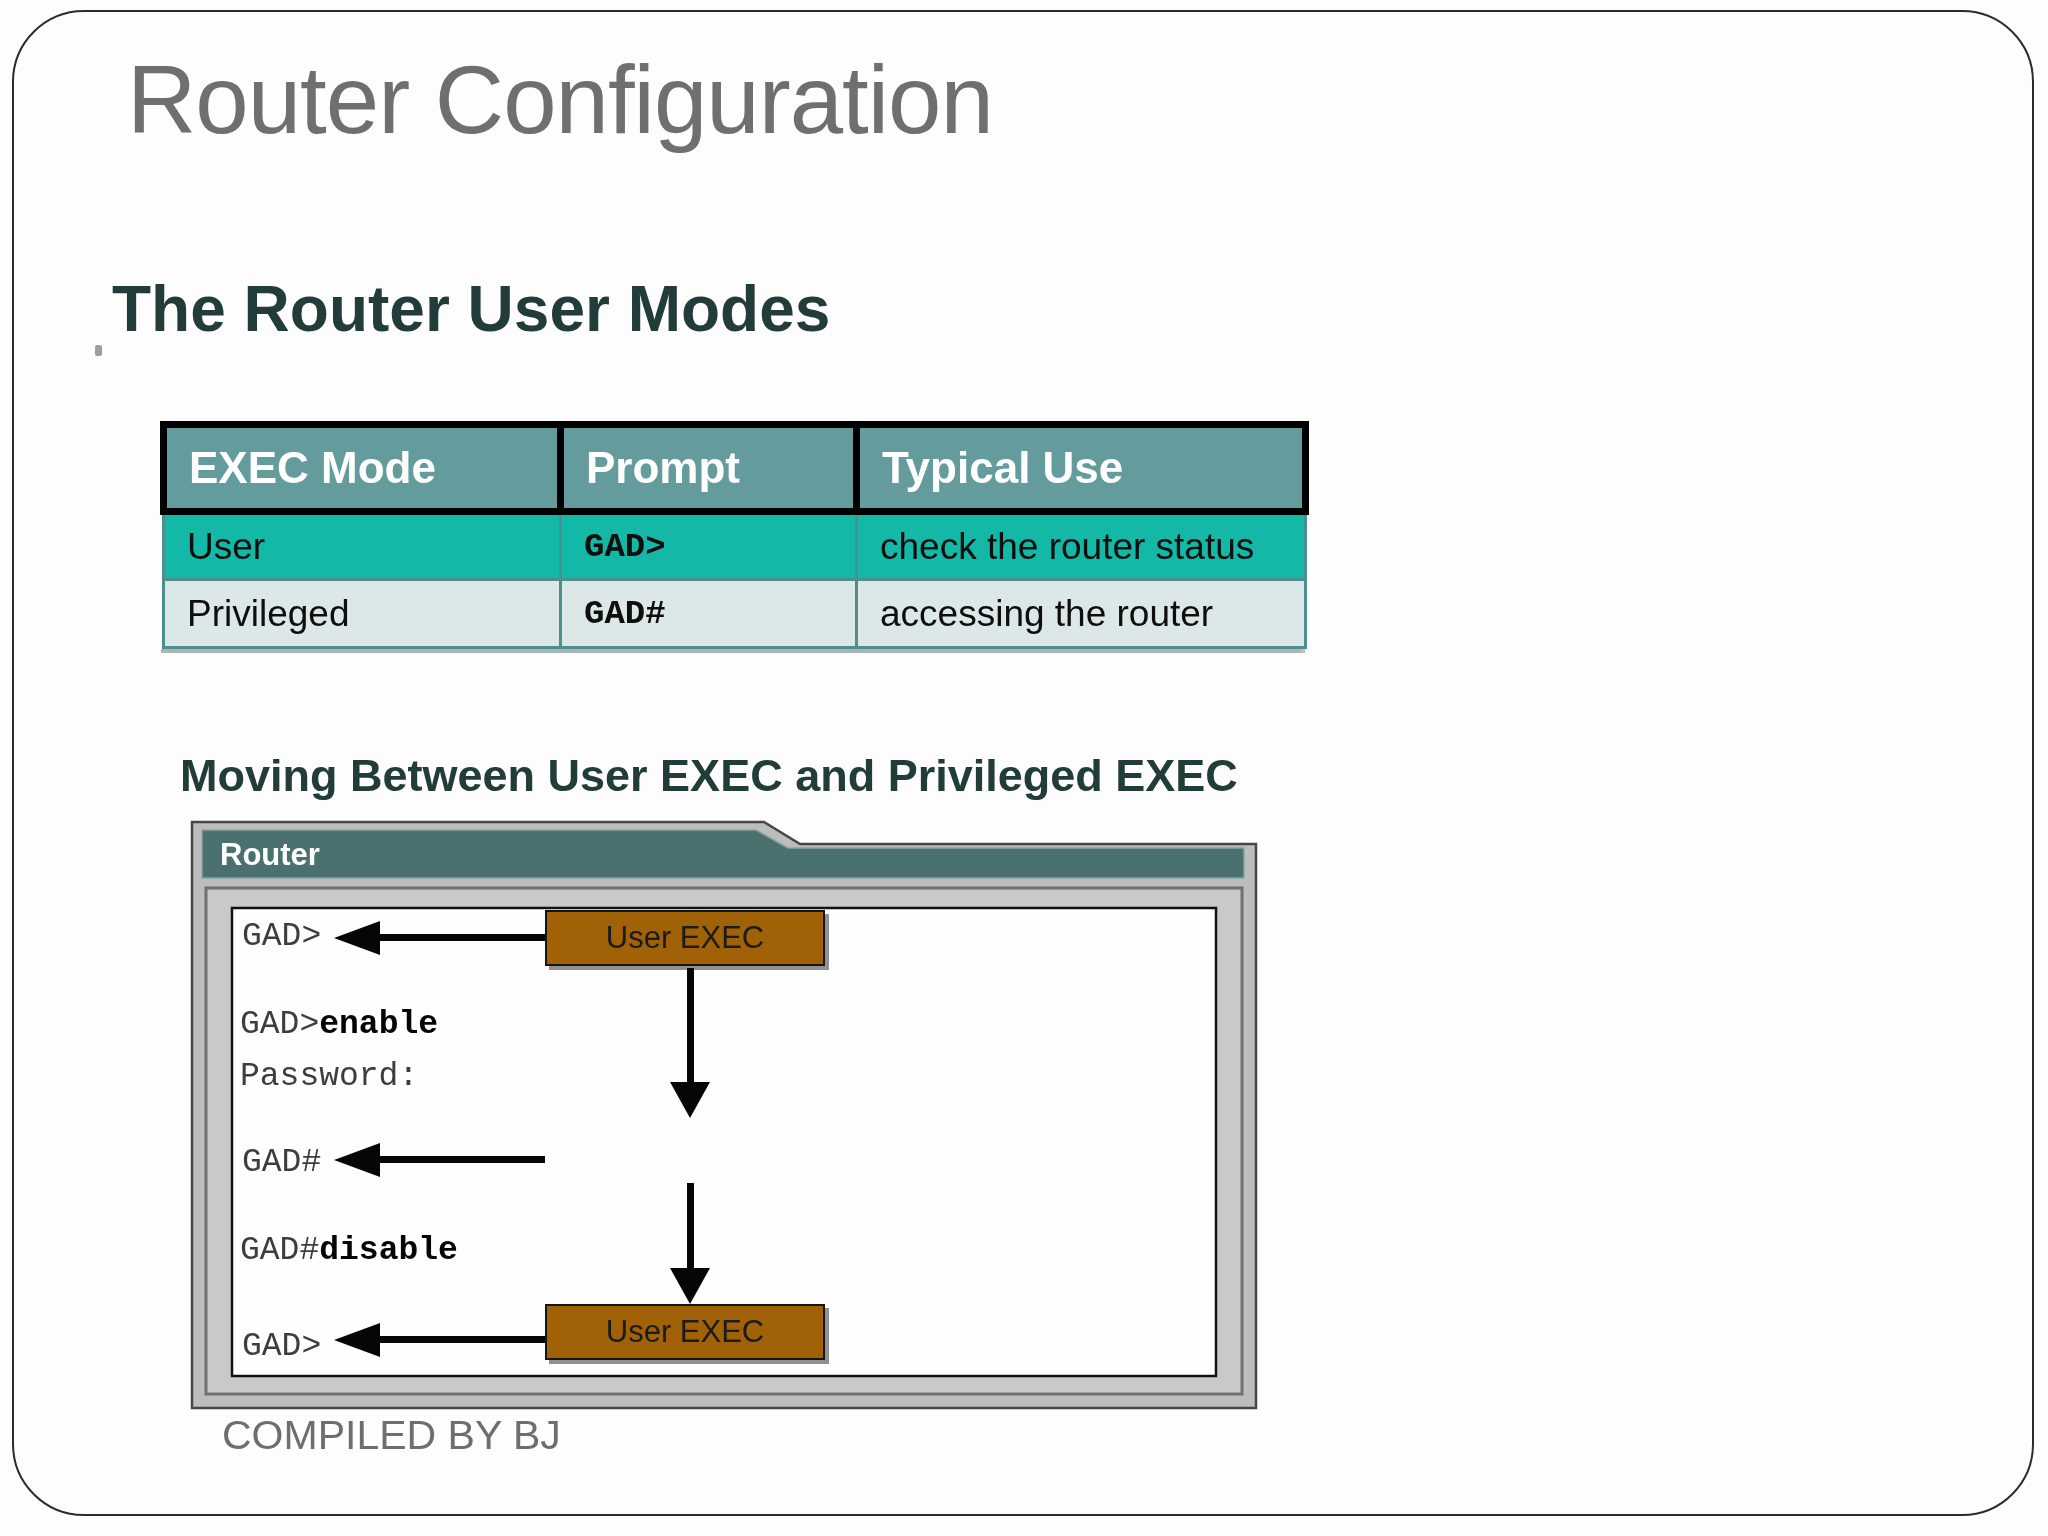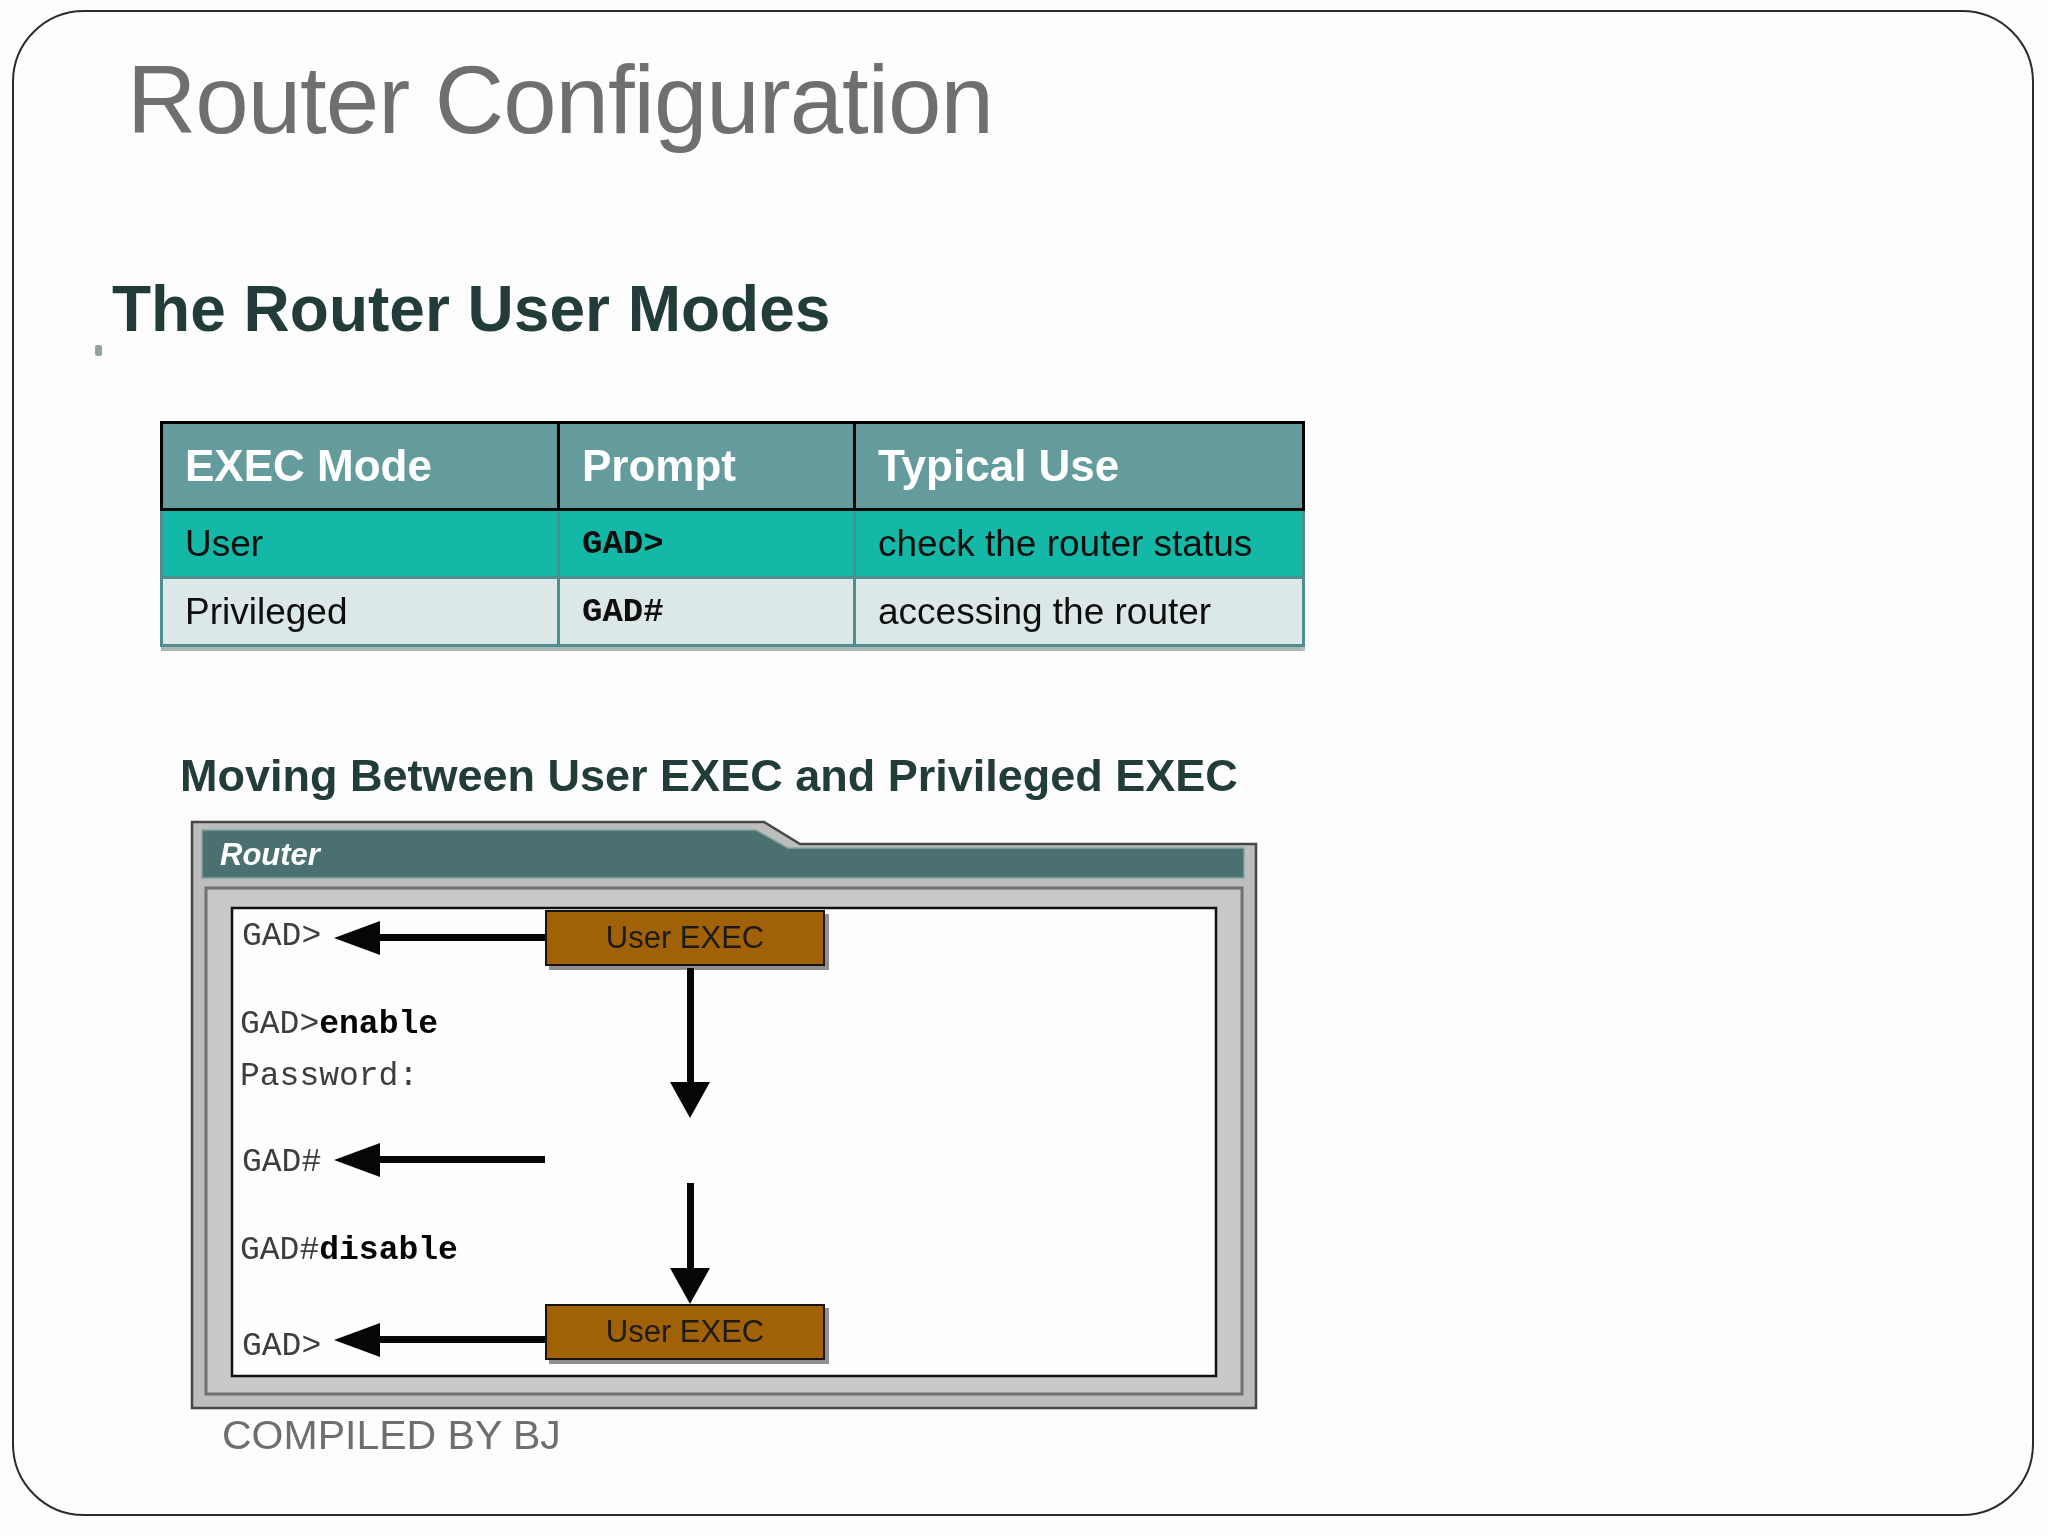--- a/index.html
+++ b/index.html
@@ -27,39 +27,39 @@
   }
   
   .modes-table-wrap {
     position:absolute; left:160px; top:421px; width:1142px;
     box-shadow:0 5px 0 -1px #aab6b5, 4px 5px 0 -1px #b9c2c1;
   }
   table.modes { border-collapse:collapse; width:1142px; table-layout:fixed; }
   table.modes col.c1{width:397px;} table.modes col.c2{width:296px;} table.modes col.c3{width:449px;}
   table.modes th {
     height:87px; background:#649c9d; color:#ffffff; font-size:44px; font-weight:700;
-    text-align:left; padding-left:22px; border:3px solid #000000; white-space:nowrap;
+    text-align:left; padding-left:22px; border:7px solid #000000; white-space:nowrap;
   }
   table.modes td {
     height:68px; font-size:37px; color:#0e0e0e; text-align:left; padding-left:22px;
     border:3px solid #4e8e8e; white-space:nowrap;
   }
   table.modes tr.r1 td { background:#14b8a6; }
   table.modes tr.r2 td { background:#dce8e7; }
   table.modes td.prompt-cell { font-family:"Liberation Mono", monospace; font-weight:700; font-size:34px; }
   
   .diagram-heading {
     position:absolute; left:180px; top:750px;
     font-size:45px; font-weight:700; color:#223c39; white-space:nowrap;
   }
   .router-frame { position:absolute; left:190px; top:820px; width:1068px; height:590px; }
   .router-frame svg { position:absolute; left:0; top:0; }
   .win-title {
     position:absolute; left:30px; top:13px; height:44px; line-height:44px;
-    font-size:31px; font-weight:700; color:#ffffff; white-space:nowrap;font-style:italic;
+    font-size:31px; font-weight:700; color:#ffffff; white-space:nowrap;
   }
   .term-line {
     position:absolute; font-family:"Liberation Mono", monospace; font-size:33px;
     line-height:42px; white-space:nowrap;
   }
   .term-line .prompt { color:#3d3d3d; font-weight:400; }
   .term-line .cmd { color:#050505; font-weight:700; }
   .flow-box {
     position:absolute; width:280px; height:56px; background:#a16207;
     border:2px solid #141414; box-shadow:4px 4px 0 0 #909090;

